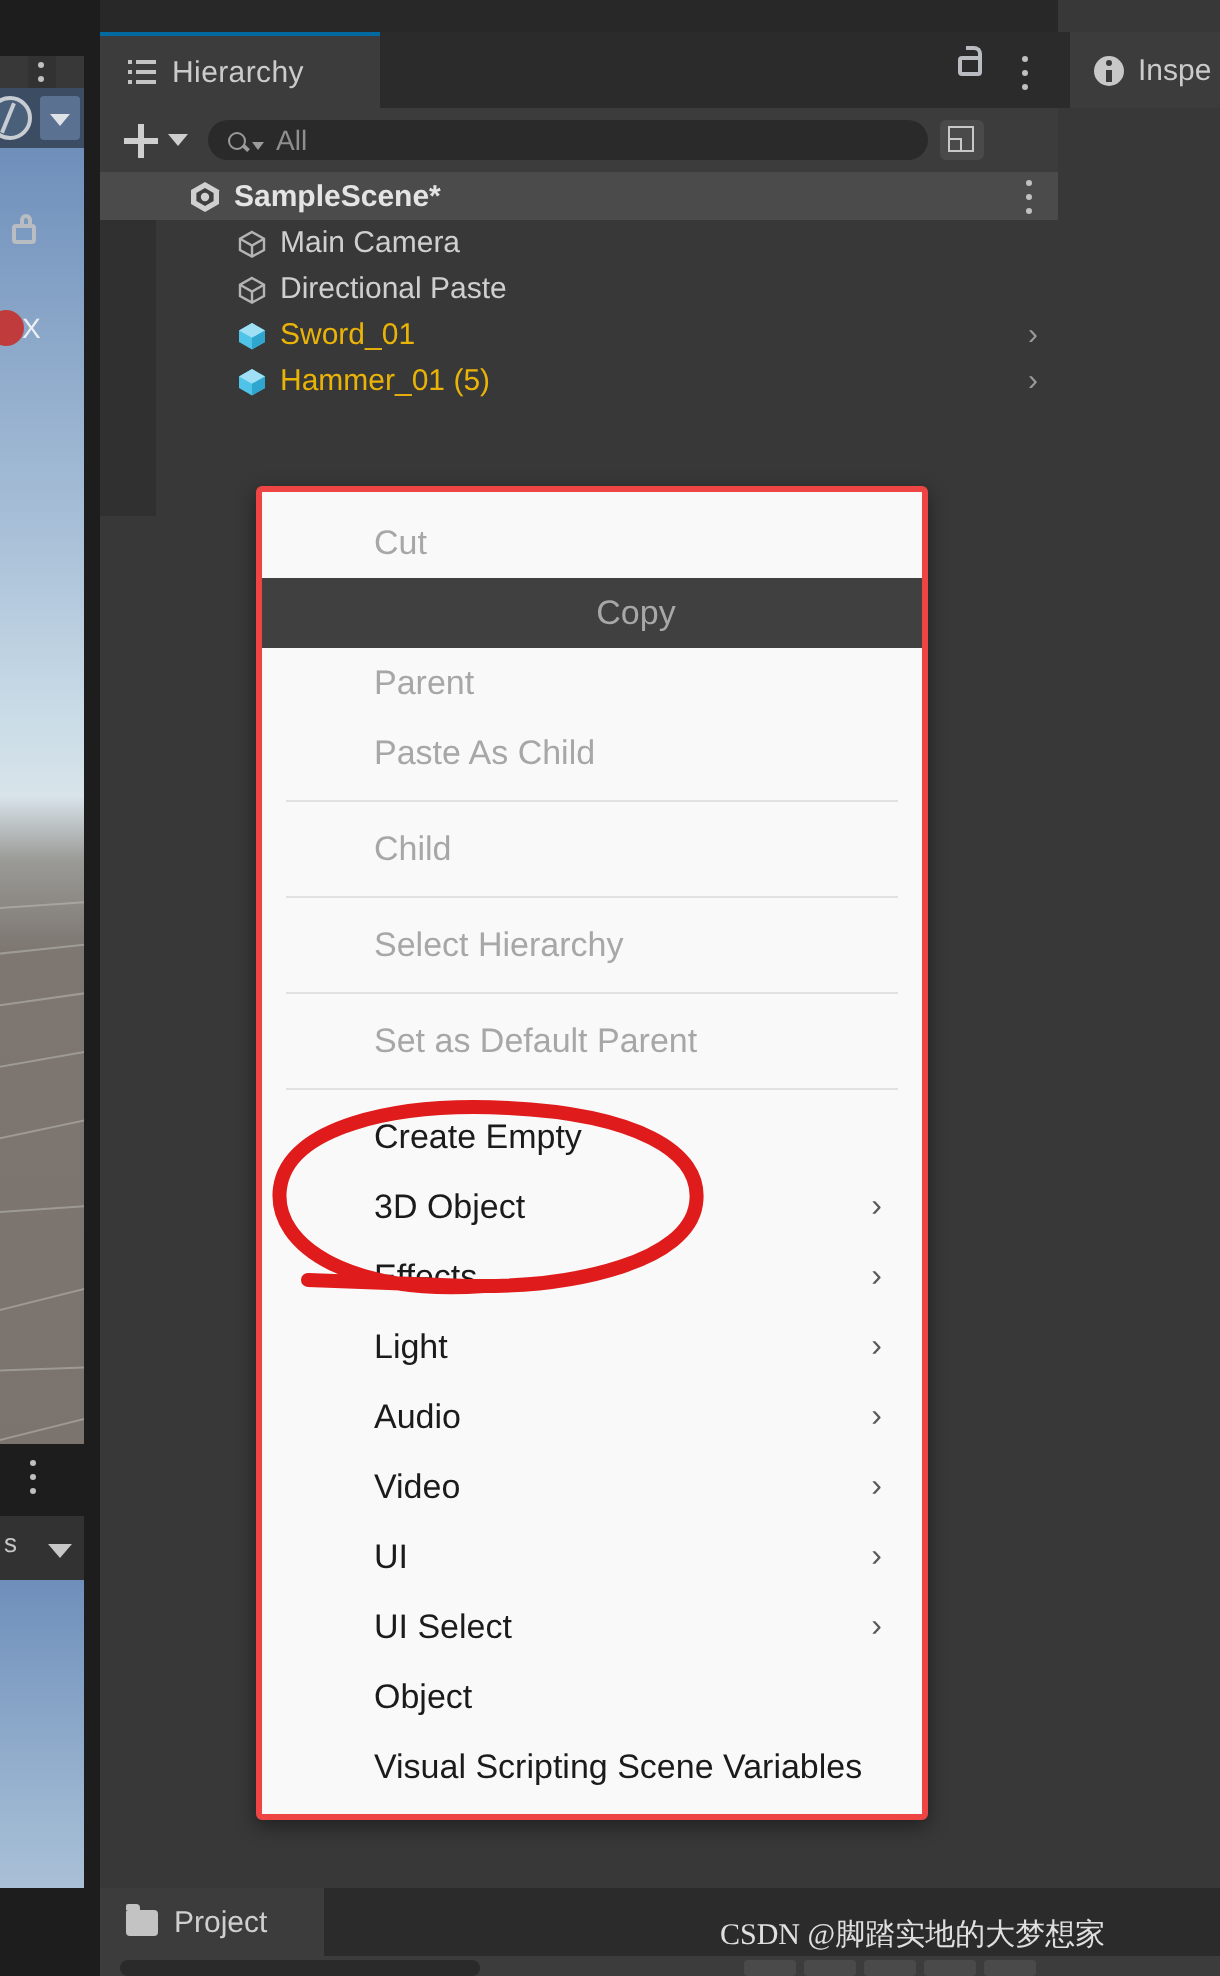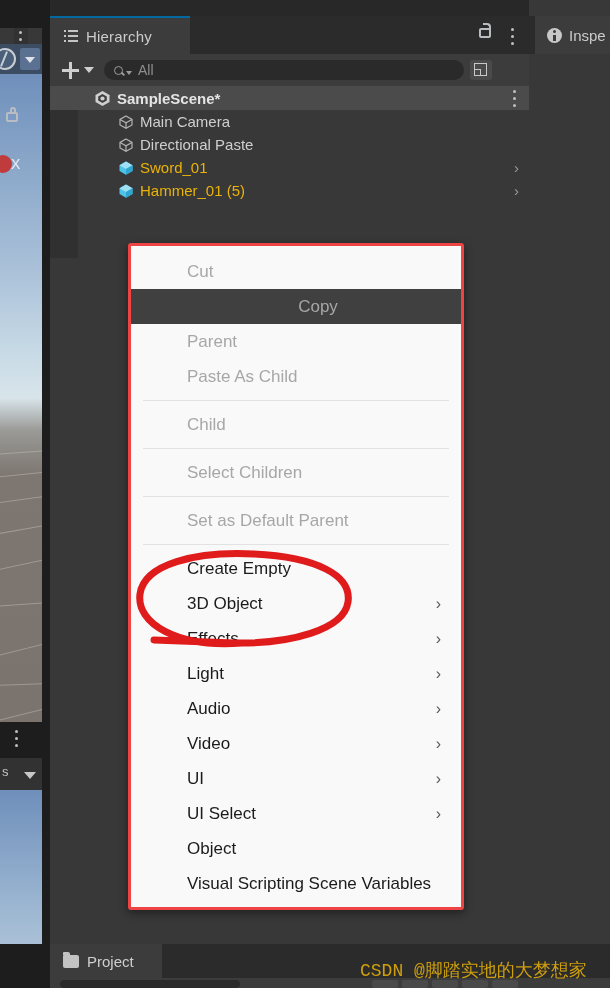--- a/index.html
+++ b/index.html
@@ -594,25 +594,25 @@
     position: absolute;
     left: 130px; top: 548px;
     width: 230px; height: 105px;
     pointer-events: none;
   }
 
   
   .watermark {
     position: absolute;
     left: 360px; top: 958px;
-    color: #eab308;
-    font-size: 18px;
+    color: #ffffff;
+    font-size: 15px;
     opacity: 0.85;
     white-space: nowrap;
-    font-family: Liberation Mono, monospace;
+    font-family: Liberation Serif, serif;
   }
 </style>
 </head>
 <body>
 
 <div id="root">
 
   <div class="scene-sliver">
     <div class="scene-top-strip"></div>
     <div class="scene-kebab-top">
@@ -799,21 +799,21 @@
       </div>
       <div class="menu-item disabled">
         <span>Paste As Child</span>
       </div>
       <div class="menu-sep"></div>
       <div class="menu-item disabled">
         <span>Child</span>
       </div>
       <div class="menu-sep"></div>
       <div class="menu-item disabled">
-        <span>Select Children</span>
+        <span>Select Hierarchy</span>
       </div>
       <div class="menu-sep"></div>
       <div class="menu-item disabled">
         <span>Set as Default Parent</span>
       </div>
       <div class="menu-sep"></div>
       <div class="menu-item">
         <span>Create Empty</span>
       </div>
       <div class="menu-item">

